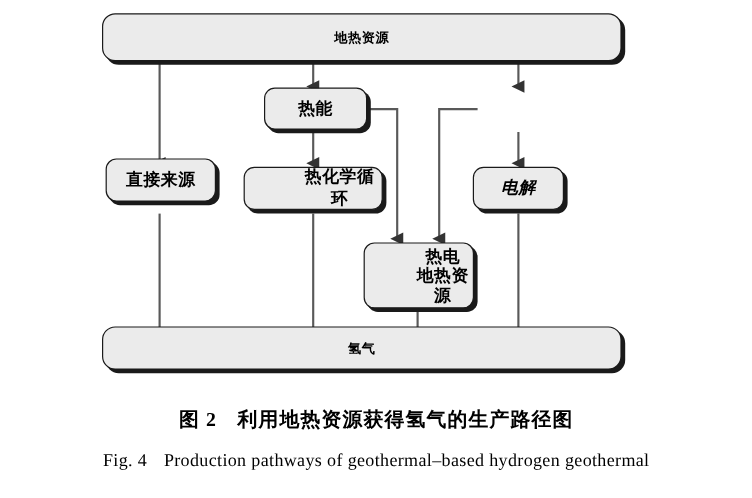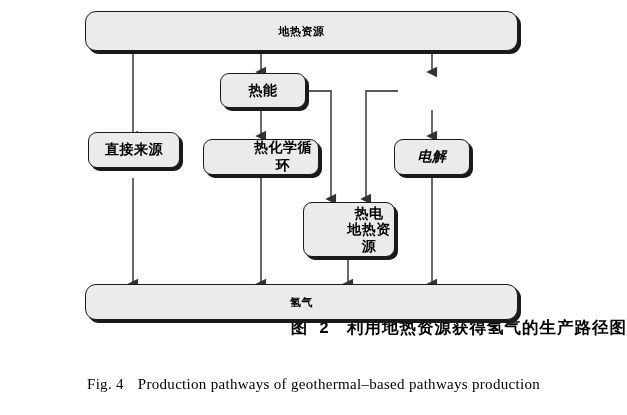--- a/index.html
+++ b/index.html
@@ -62,26 +62,25 @@
     display: block;
   }
   .caption {
     position: absolute;
     left: 0;
     width: 627px;
     text-align: center;
     color: #000000;
   }
   #caption-cn {
-    top: 317px;
+    top: 339px;
     font-size: 16.5px;
     font-weight: bold;
     letter-spacing: 1px;
-    font-family: Liberation Mono, monospace;
-    text-align: right;
+    font-family: Liberation Serif, serif;
   }
   #caption-cn .cap-gap {
     display: inline-block;
     width: 17px;
   }
   #caption-en {
     top: 376px;
     font-size: 15px;
     font-family: "Liberation Serif", "DejaVu Serif", serif;
     letter-spacing: 0.3px;
@@ -137,25 +136,25 @@
 
   <div class="node node-small" style="left:394px; top:139px; width:76px; height:36px;font-style:italic;">
     <span>电解</span>
   </div>
 
   <div class="node node-two-line" style="left:303px; top:202px; width:92px; height:55px;">
     <span class="node-line">热电</span>
     <span class="node-line">地热资源</span>
   </div>
 
-  <div class="node node-wide" style="left:85px; top:284px; width:433px; height:36px;text-align:center;">
+  <div class="node node-wide" style="left:85px; top:272px; width:433px; height:36px;text-align:center;">
     <span>氢气</span>
   </div>
 
   <div class="caption" id="caption-cn">
     <span>图 2</span><span class="cap-gap"></span><span>利用地热资源获得氢气的生产路径图</span>
   </div>
 
   <div class="caption" id="caption-en">
-    <span>Fig. 4</span><span class="cap-gap"></span><span>Production pathways of geothermal–based pathways production</span>
+    <span>Fig. 4</span><span class="cap-gap"></span><span>Production pathways of geothermal–based hydrogen geothermal</span>
   </div>
 
 </div>
 
 </body></html>

